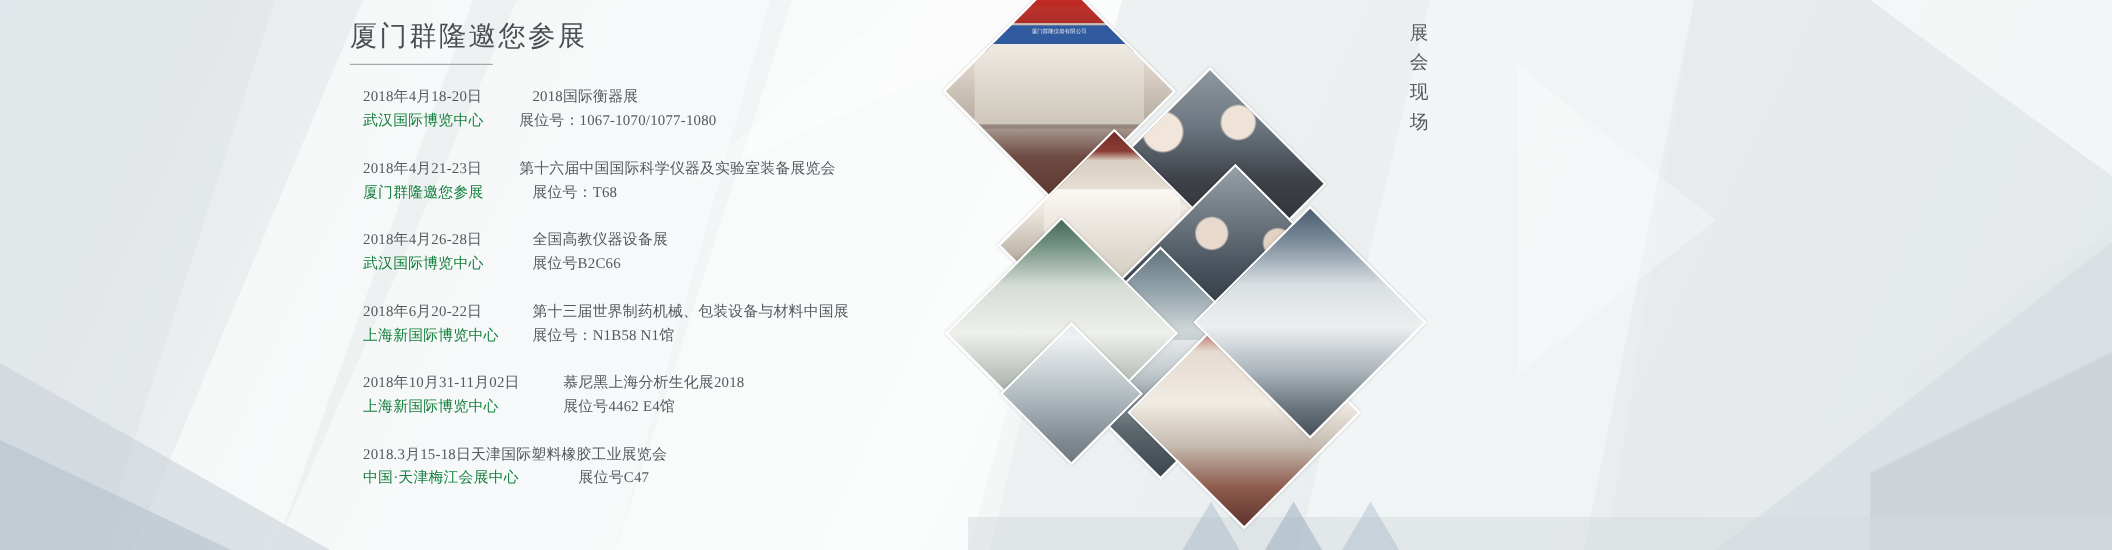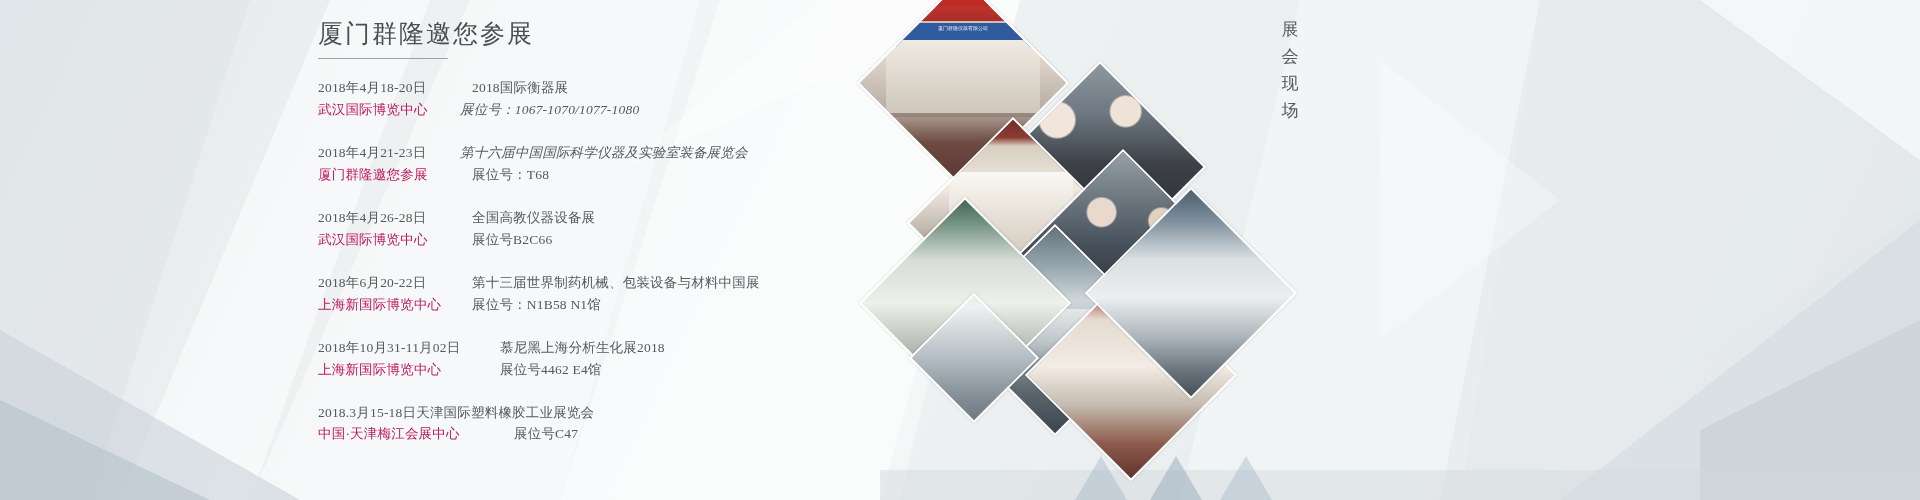--- a/index.html
+++ b/index.html
@@ -40,46 +40,47 @@
     background:#9aa3a8;
   }
   .events { margin-top:18px; }
   .event { margin-bottom:21px; }
   .event:last-child { margin-bottom:0; }
   .ev-row {
     display:flex;
     align-items:baseline;
     line-height:22px;
     white-space:nowrap;
+    margin-left:12px;
   }
   .ev-date {
     width:128px;
     flex:0 0 128px;
     font-size:13.5px;
     color:#55595e;
     letter-spacing:.2px;
   }
   .ev-name {
     font-size:13.5px;
     color:#55595e;
     letter-spacing:.2px;
   }
   .ev-venue {
     width:128px;
     flex:0 0 128px;
     font-size:13.5px;
-    color:#be185d;
+    color:#15803d;
     letter-spacing:.2px;
   }
   .ev-booth {
     font-size:13.5px;
     color:#55595e;
     letter-spacing:.2px;
   }
-  .pad-1 { padding-left:14px;font-style:italic; }
+  .pad-1 { padding-left:14px; }
   .pad-2 { padding-left:26px; }
   .pad-3 { padding-left:6px; }
 
   
   .event-last .ev-row { line-height:21px; }
   .event-last .ev-date { width:auto; flex:0 0 auto;text-align:center; }
   .event-last .ev-venue { width:190px; flex:0 0 190px; }
 
   
   .gallery {

